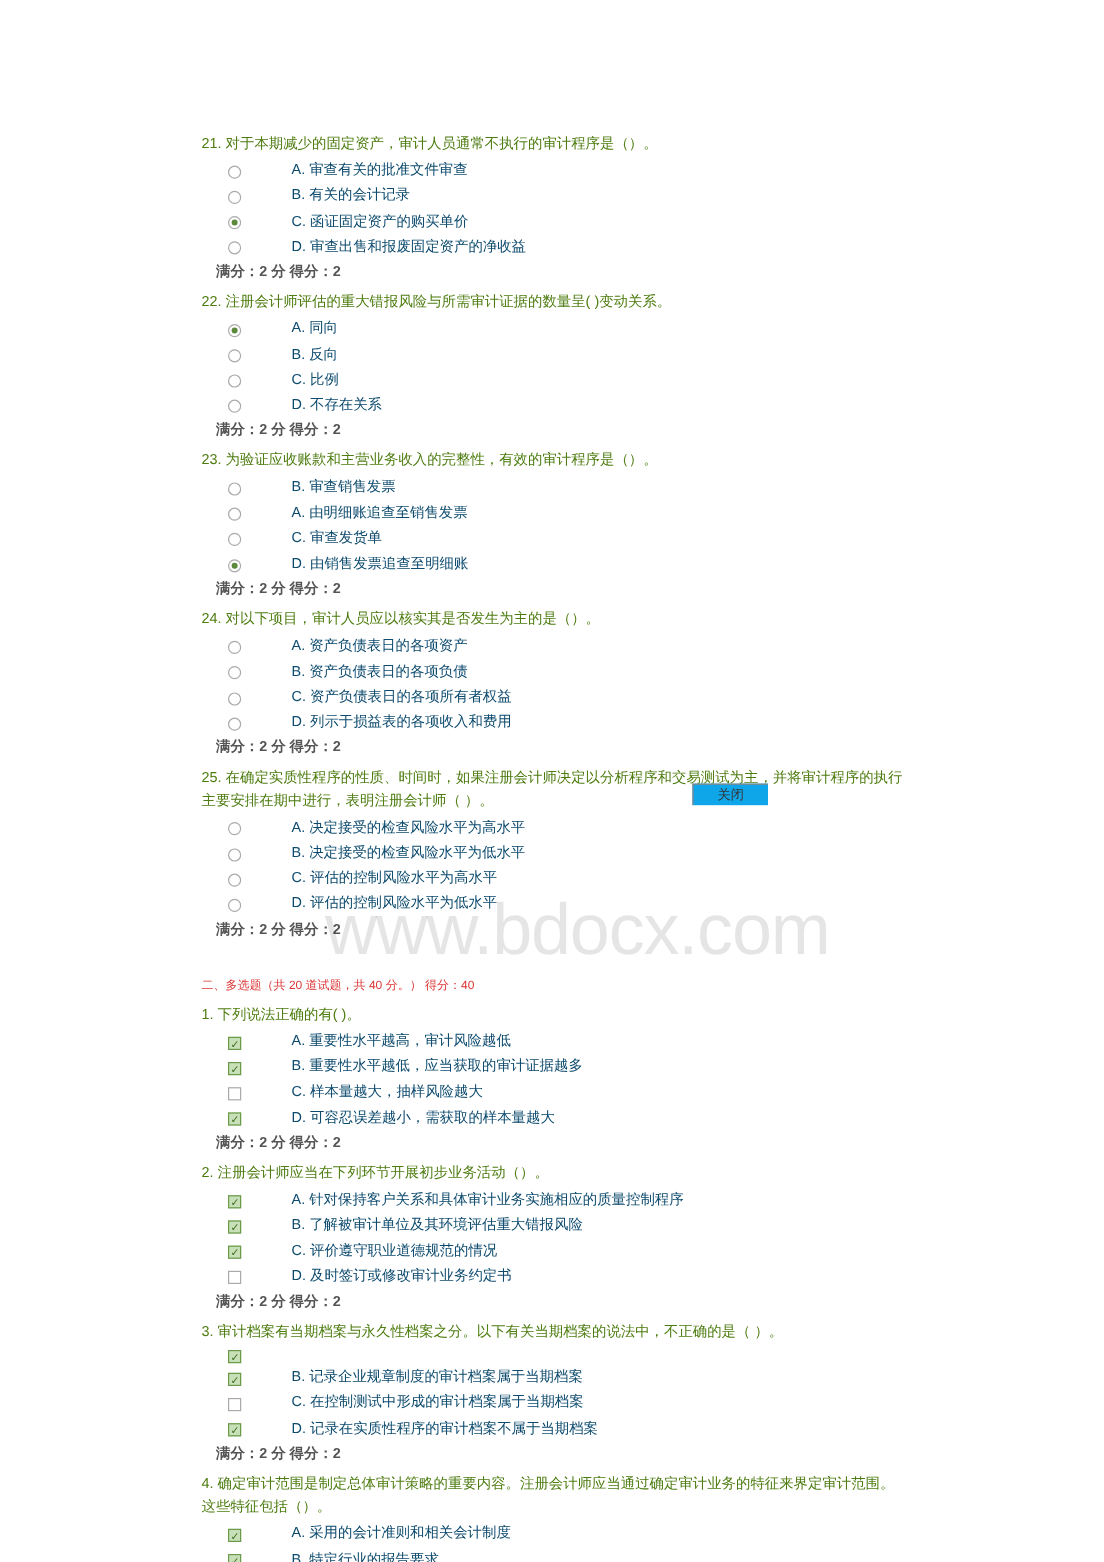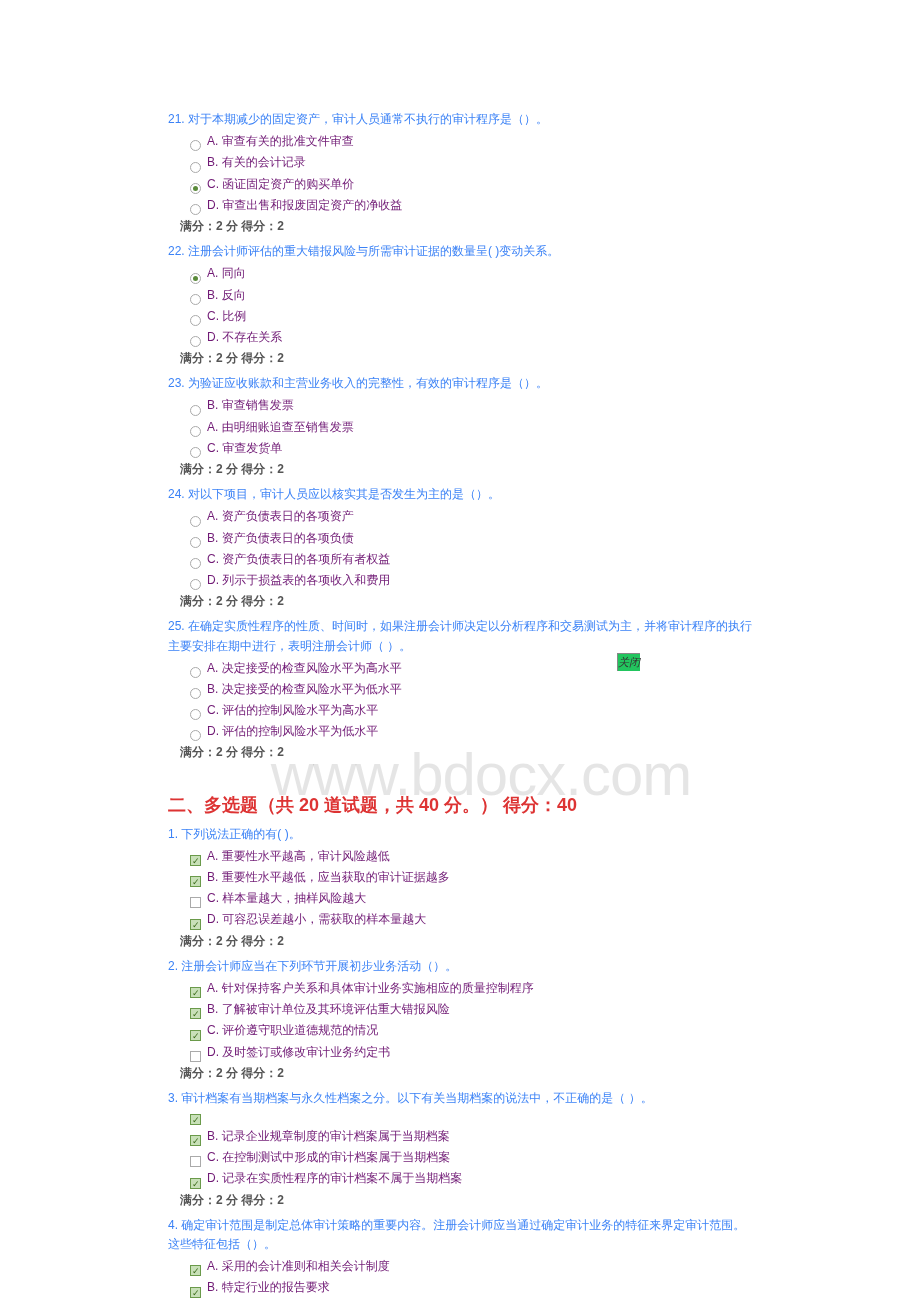--- a/index.html
+++ b/index.html
@@ -11,33 +11,34 @@
       width: 920px;
       position: relative;
     }
     .page {
       padding: 110px 168px 120px 168px;
     }
     .question {
       margin-bottom: 6px;
     }
     .q-stem {
-      color: #3b82f6;
+      color: #4d7c0f;
       margin-bottom: 3px;
       line-height: 1.6;
     }
     .options {
       padding-left: 22px;
     }
     .opt {
       display: flex;
-      align-items: flex-end;
+      align-items: center;
       margin-bottom: 2px;
       line-height: 1.6;
-      color: #701a75;
+      color: #0c4a6e;
+      gap: 36px;
     }
     .radio {
       width: 11px;
       height: 11px;
       border: 1px solid #aaa;
       border-radius: 50%;
       margin-right: 6px;
       margin-top: 3px;
       flex-shrink: 0;
       position: relative;
@@ -74,36 +75,35 @@
     }
     .score {
       padding-left: 12px;
       color: #555;
       margin-bottom: 6px;
       line-height: 1.6;
       font-weight: bold;
     }
     .section-header {
       color: #d33;
-      font-weight: bold;
-      font-size: 18px;
+      font-weight: normal;
+      font-size: 10px;
       margin: 30px 0 8px 0;
     }
     .close-btn {
       border: 1px solid #888;
-      background: #22c55e;
-      padding: 1px 0;
+      background: #0ea5e9;
+      padding: 1px 20px;
       font-size: 11px;
       color: #333;
       position: absolute;
       right: 280px;
       top: 653px;
       border-bottom: none;
       border-right: none;
-      font-style: italic;
     }
     .watermark {
       position: absolute;
       left: 50%;
       top: 740px;
       transform: translateX(-45%);
       font-size: 60px;
       font-weight: 300;
       color: rgba(0,0,0,0.10);
       letter-spacing: -1px;
@@ -172,20 +172,24 @@
             <span>B. 审查销售发票</span>
           </div>
           <div class="opt">
             <span class="radio"></span>
             <span>A. 由明细账追查至销售发票</span>
           </div>
           <div class="opt">
             <span class="radio"></span>
             <span>C. 审查发货单</span>
           </div>
+          <div class="opt">
+            <span class="radio sel"></span>
+            <span>D. 由销售发票追查至明细账</span>
+          </div>
         </div>
         <div class="score">满分：2 分  得分：2</div>
       </div>
       <div class="question">
         <div class="q-stem">24. 对以下项目，审计人员应以核实其是否发生为主的是（）。</div>
         <div class="options">
           <div class="opt">
             <span class="radio"></span>
             <span>A. 资产负债表日的各项资产</span>
           </div>

